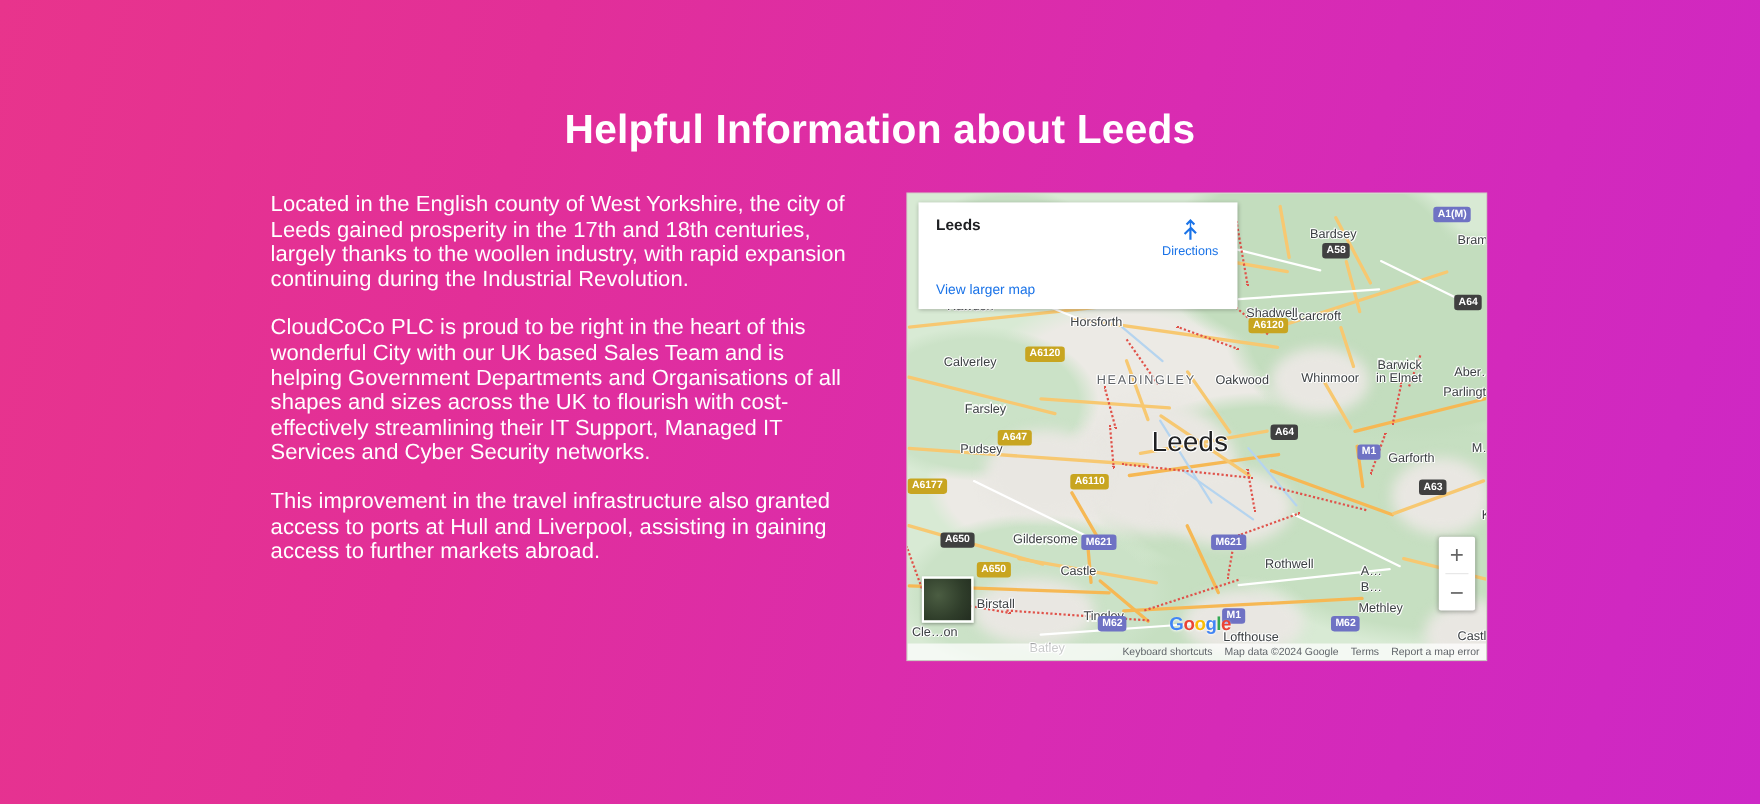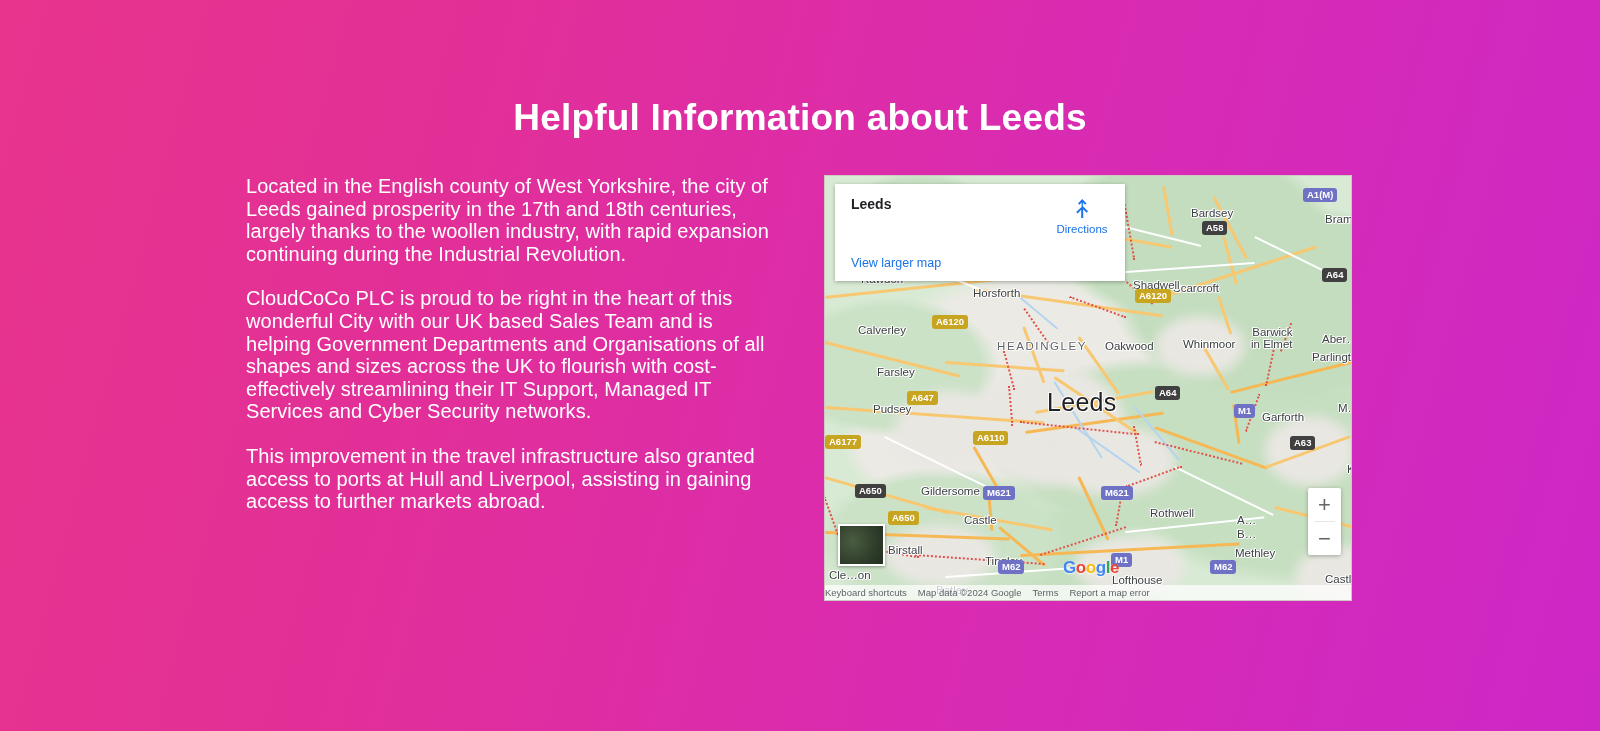--- a/index.html
+++ b/index.html
@@ -216,20 +216,21 @@
   .g1{color:#4285f4}.g2{color:#ea4335}.g3{color:#fbbc05}
   .g4{color:#4285f4}.g5{color:#34a853}.g6{color:#ea4335}
 
   
   .attrib {
     position: absolute;
     left: 0; right: 0; bottom: 0;
     height: 15px;
     display: flex;
     align-items: center;
+    justify-content: flex-end;
     gap: 11px;
     padding-right: 6px;
     font-size: 9.5px;
     color: #5f6368;
     background: rgba(255,255,255,.72);
   }
   .attrib span { white-space: nowrap; cursor: default; }
   .attrib .lnk { cursor: pointer; }
 </style>
 </head>

